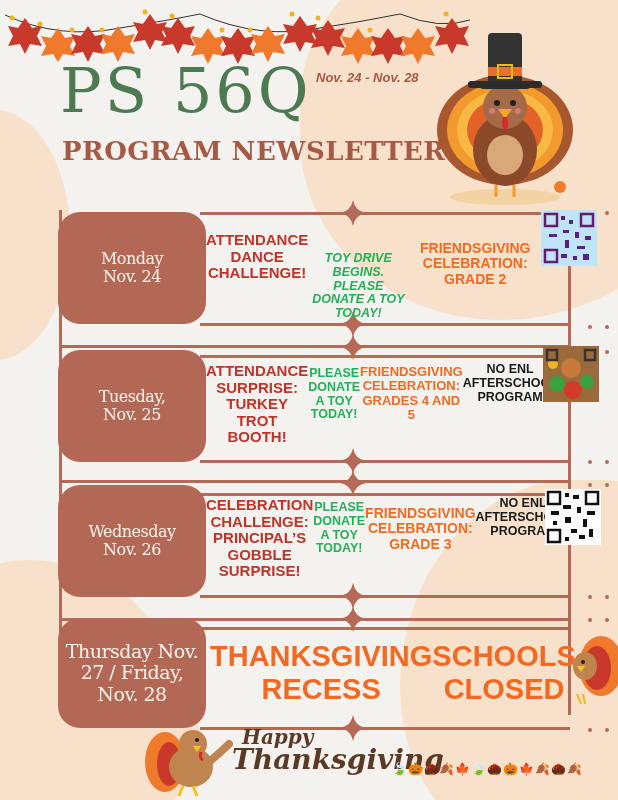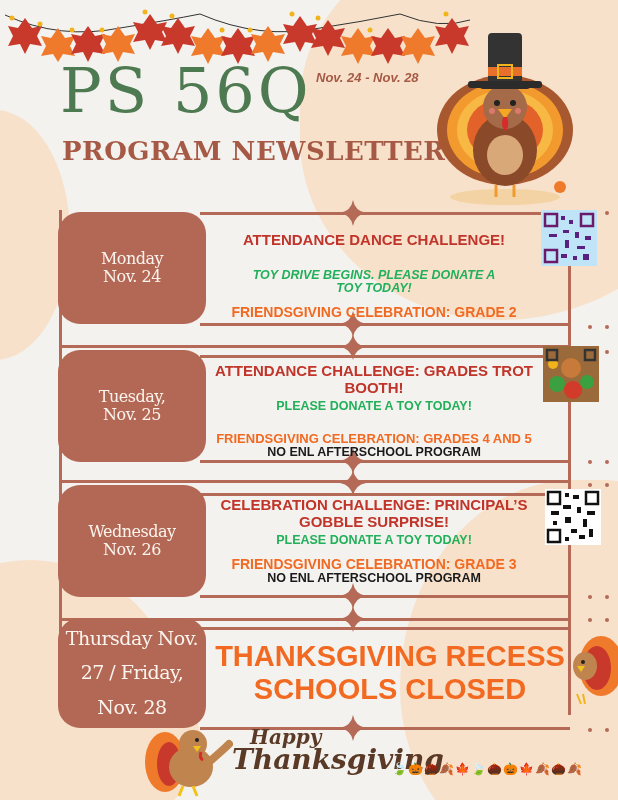--- a/index.html
+++ b/index.html
@@ -32,36 +32,36 @@
   .day-box {
     position: absolute; left: 58px; width: 148px; height: 112px;
     background: #b36855; border-radius: 22px;
     color: #fbf4ee; font-family: "DejaVu Serif", serif;
     display: flex; flex-direction: column; align-items: center; justify-content: center;
     text-align: center; line-height: 1.12; font-size: 16px; letter-spacing: -0.5px;
   }
   .day-box.small { font-size: 19px; }
   .events {
     position: absolute; left: 206px; width: 336px;
-    display: flex; flex-direction: column; align-items: center; text-align: center;
+    display: flex; flex-direction: row; align-items: flex-start; text-align: center;
     font-weight: bold;
   }
   .ev { line-height: 1.1; }
   .ev.red { color: #c0342a; font-size: 15px; }
   .ev.green { color: #22b05a; font-size: 12.5px; }
   .ev.orange { color: #f26a21; font-size: 14px; }
   .ev.black { color: #1a1a1a; font-size: 12.5px; }
   .recess { color: #f26a21; font-size: 29px; font-weight: bold; text-align: center; line-height: 1.15; }
   .qr { position: absolute; width: 56px; height: 56px; }
   .dot { position: absolute; width: 4px; height: 4px; border-radius: 50%; background: #b56a57; }
   .happy {
     position: absolute; left: 232px; top: 728px; font-family: "DejaVu Serif", serif;
     font-style: italic; color: #5a3a26; font-weight: bold; line-height: 0.95;
   }
-  .happy .h1 { font-size: 20px; margin-left: 18px; display:block; }
+  .happy .h1 { font-size: 20px; margin-left: 10px; display:block; }
   .happy .h2 { font-size: 28px; display:block; }
   .icons-row { position: absolute; left: 392px; top: 762px; font-size: 12px; letter-spacing: 1px; }
   .turkey-small { position: absolute; }
 </style>
 </head>
 <body>
 
 <div class="blob" style="left:300px; top:-60px; width:420px; height:380px; border-radius:45% 40% 55% 50%;"></div>
 <div class="blob" style="left:-80px; top:110px; width:150px; height:250px; border-radius:50%;"></div>
 <div class="blob" style="left:-120px; top:560px; width:300px; height:300px;"></div>
@@ -214,23 +214,23 @@
       <rect x="32" y="46" width="4" height="4"></rect>
       <rect x="42" y="44" width="6" height="6"></rect>
     </g>
 </svg>
 
 <div class="day-box" style="top:350px;">
   <span>Tuesday,</span>
   <span>Nov. 25</span>
 </div>
 <div class="events" style="top:363px;">
-  <div class="ev red" style="width:320px;">ATTENDANCE CHALLENGE: GRADES TROT BOOTH!</div>
+  <div class="ev red" style="width:320px;">ATTENDANCE SURPRISE: TURKEY TROT BOOTH!</div>
   <div class="ev green" style="margin-top:4px;">PLEASE DONATE A TOY TODAY!</div>
-  <div class="ev orange" style="margin-top:18px; font-size:13px; width:360px;">FRIENDSGIVING CELEBRATION: GRADES 4 AND 5</div>
+  <div class="ev orange" style="margin-top:2px; font-size:13px; width:360px;">FRIENDSGIVING CELEBRATION: GRADES 4 AND 5</div>
   <div class="ev black">NO ENL AFTERSCHOOL PROGRAM</div>
 </div>
 <svg class="qr" style="left:543px; top:346px; background:#d6d2c8;" viewBox="0 0 56 56">
   <rect x="0" y="0" width="56" height="56" fill="#9a6a3a"></rect>
   <g>
       <circle cx="14" cy="38" r="8" fill="#3aa040"></circle>
       <circle cx="30" cy="44" r="9" fill="#d23a2a"></circle>
       <circle cx="44" cy="36" r="7" fill="#3aa040"></circle>
       <circle cx="28" cy="22" r="10" fill="#c87a3a"></circle>
       <circle cx="10" cy="18" r="5" fill="#f2b41c"></circle>
@@ -263,21 +263,21 @@
       <rect x="20" y="28" width="6" height="6"></rect>
       <rect x="38" y="30" width="4" height="8"></rect>
       <rect x="8" y="32" width="4" height="4"></rect>
       <rect x="26" y="40" width="6" height="4"></rect>
       <rect x="44" y="40" width="4" height="8"></rect>
       <rect x="20" y="48" width="4" height="4"></rect>
       <rect x="34" y="46" width="6" height="4"></rect>
     </g>
 </svg>
 
-<div class="day-box small" style="top:618px; height:110px;gap:13px;">
+<div class="day-box small" style="top:618px; height:110px;">
   <span>Thursday Nov.</span>
   <span>27 / Friday,</span>
   <span>Nov. 28</span>
 </div>
 <div class="events" style="top:640px; left:210px; width:360px;">
   <div class="recess">THANKSGIVING RECESS</div>
   <div class="recess">SCHOOLS CLOSED</div>
 </div>
 
 <svg class="turkey-small" style="left:567px; top:630px; width:51px; height:80px;" viewBox="0 0 51 80">

